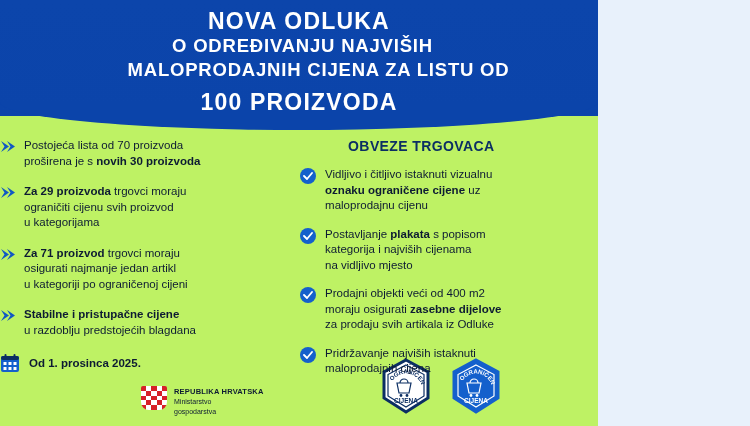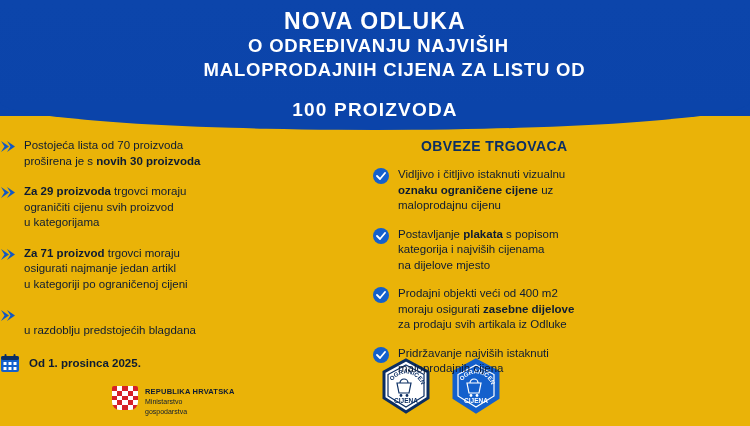--- a/index.html
+++ b/index.html
@@ -8,23 +8,23 @@
   }
   body {
     width: 750px;
     height: 426px;
     overflow: hidden;
     font-family: "Liberation Sans", sans-serif;
     background: #e8f1fb;
   }
   .poster {
     position: relative;
-    width: 750px;
+    width: 598px;
     height: 426px;
-    background: #eab308;
+    background: #bef264;
   }
 
   
   .header {
     position: relative;
     height: 116px;
     background: #0b46ad;
     background: linear-gradient(180deg, #0c45ab 0%, #0b44aa 100%);
     color: #ffffff;
     text-align: center;
@@ -59,25 +59,25 @@
     margin-left: 7px;
   }
   .h-line3 {
     font-size: 18.5px;
     font-weight: bold;
     letter-spacing: 0.8px;
     line-height: 24px;
     padding-left: 39px;
   }
   .h-line4 {
-    font-size: 19px;
+    font-size: 23px;
     font-weight: bold;
     letter-spacing: 1.2px;
     line-height: 28px;
-    margin-top: 14px;
+    margin-top: 6px;
   }
 
   
   .content {
     position: relative;
     z-index: 2;
     display: flex;
     padding: 22px 0 0 0;
   }
   .col-left {
@@ -169,21 +169,21 @@
   .badge {
     width: 56px;
     height: 58px;
     position: relative;
   }
   .badge svg { display: block; }
 
   
   .footer {
     position: absolute;
-    left: 112px;
+    left: 141px;
     top: 386px;
     display: flex;
     align-items: center;
   }
   .coa {
     width: 26px;
     height: 32px;
     margin-right: 7px;
     flex: 0 0 auto;
   }
@@ -280,21 +280,21 @@
       </div>
 
       <div class="bullet">
         <span class="chev">
           <svg width="16" height="13" viewBox="0 0 16 13">
               <path d="M1 1 L9 6.5 L1 12 L4.5 6.5 Z" fill="#1158c4"></path>
               <path d="M7 1 L15 6.5 L7 12 L10.5 6.5 Z" fill="#1158c4"></path>
             </svg>
         </span>
         <div class="btext">
-          <br>
+          <b>Stabilne i pristupačne cijene</b><br>
           <span>u razdoblju  predstojećih blagdana</span>
         </div>
       </div>
 
       <div class="date-row">
         <span class="cal-icon">
           <svg width="20" height="20" viewBox="0 0 20 20">
             <rect x="1" y="3" width="18" height="16" rx="2" fill="#1460cc"></rect>
             <rect x="1" y="3" width="18" height="4" rx="2" fill="#0b2e63"></rect>
             <rect x="4.5" y="1" width="2" height="4" rx="1" fill="#0b2e63"></rect>
@@ -330,21 +330,21 @@
 
       <div class="check-item">
         <span class="check">
           <svg width="10" height="10" viewBox="0 0 10 10">
               <path d="M1 5 L4 8 L9 2" stroke="#ffffff" stroke-width="1.8" fill="none" stroke-linecap="round" stroke-linejoin="round"></path>
             </svg>
         </span>
         <div class="btext">
           <span>Postavljanje </span><b>plakata</b><span> s popisom</span><br>
           <span>kategorija i najviših cijenama</span><br>
-          <span>na dijelove mjesto</span>
+          <span>na vidljivo mjesto</span>
         </div>
       </div>
 
       <div class="check-item">
         <span class="check">
           <svg width="10" height="10" viewBox="0 0 10 10">
               <path d="M1 5 L4 8 L9 2" stroke="#ffffff" stroke-width="1.8" fill="none" stroke-linecap="round" stroke-linejoin="round"></path>
             </svg>
         </span>
         <div class="btext">

